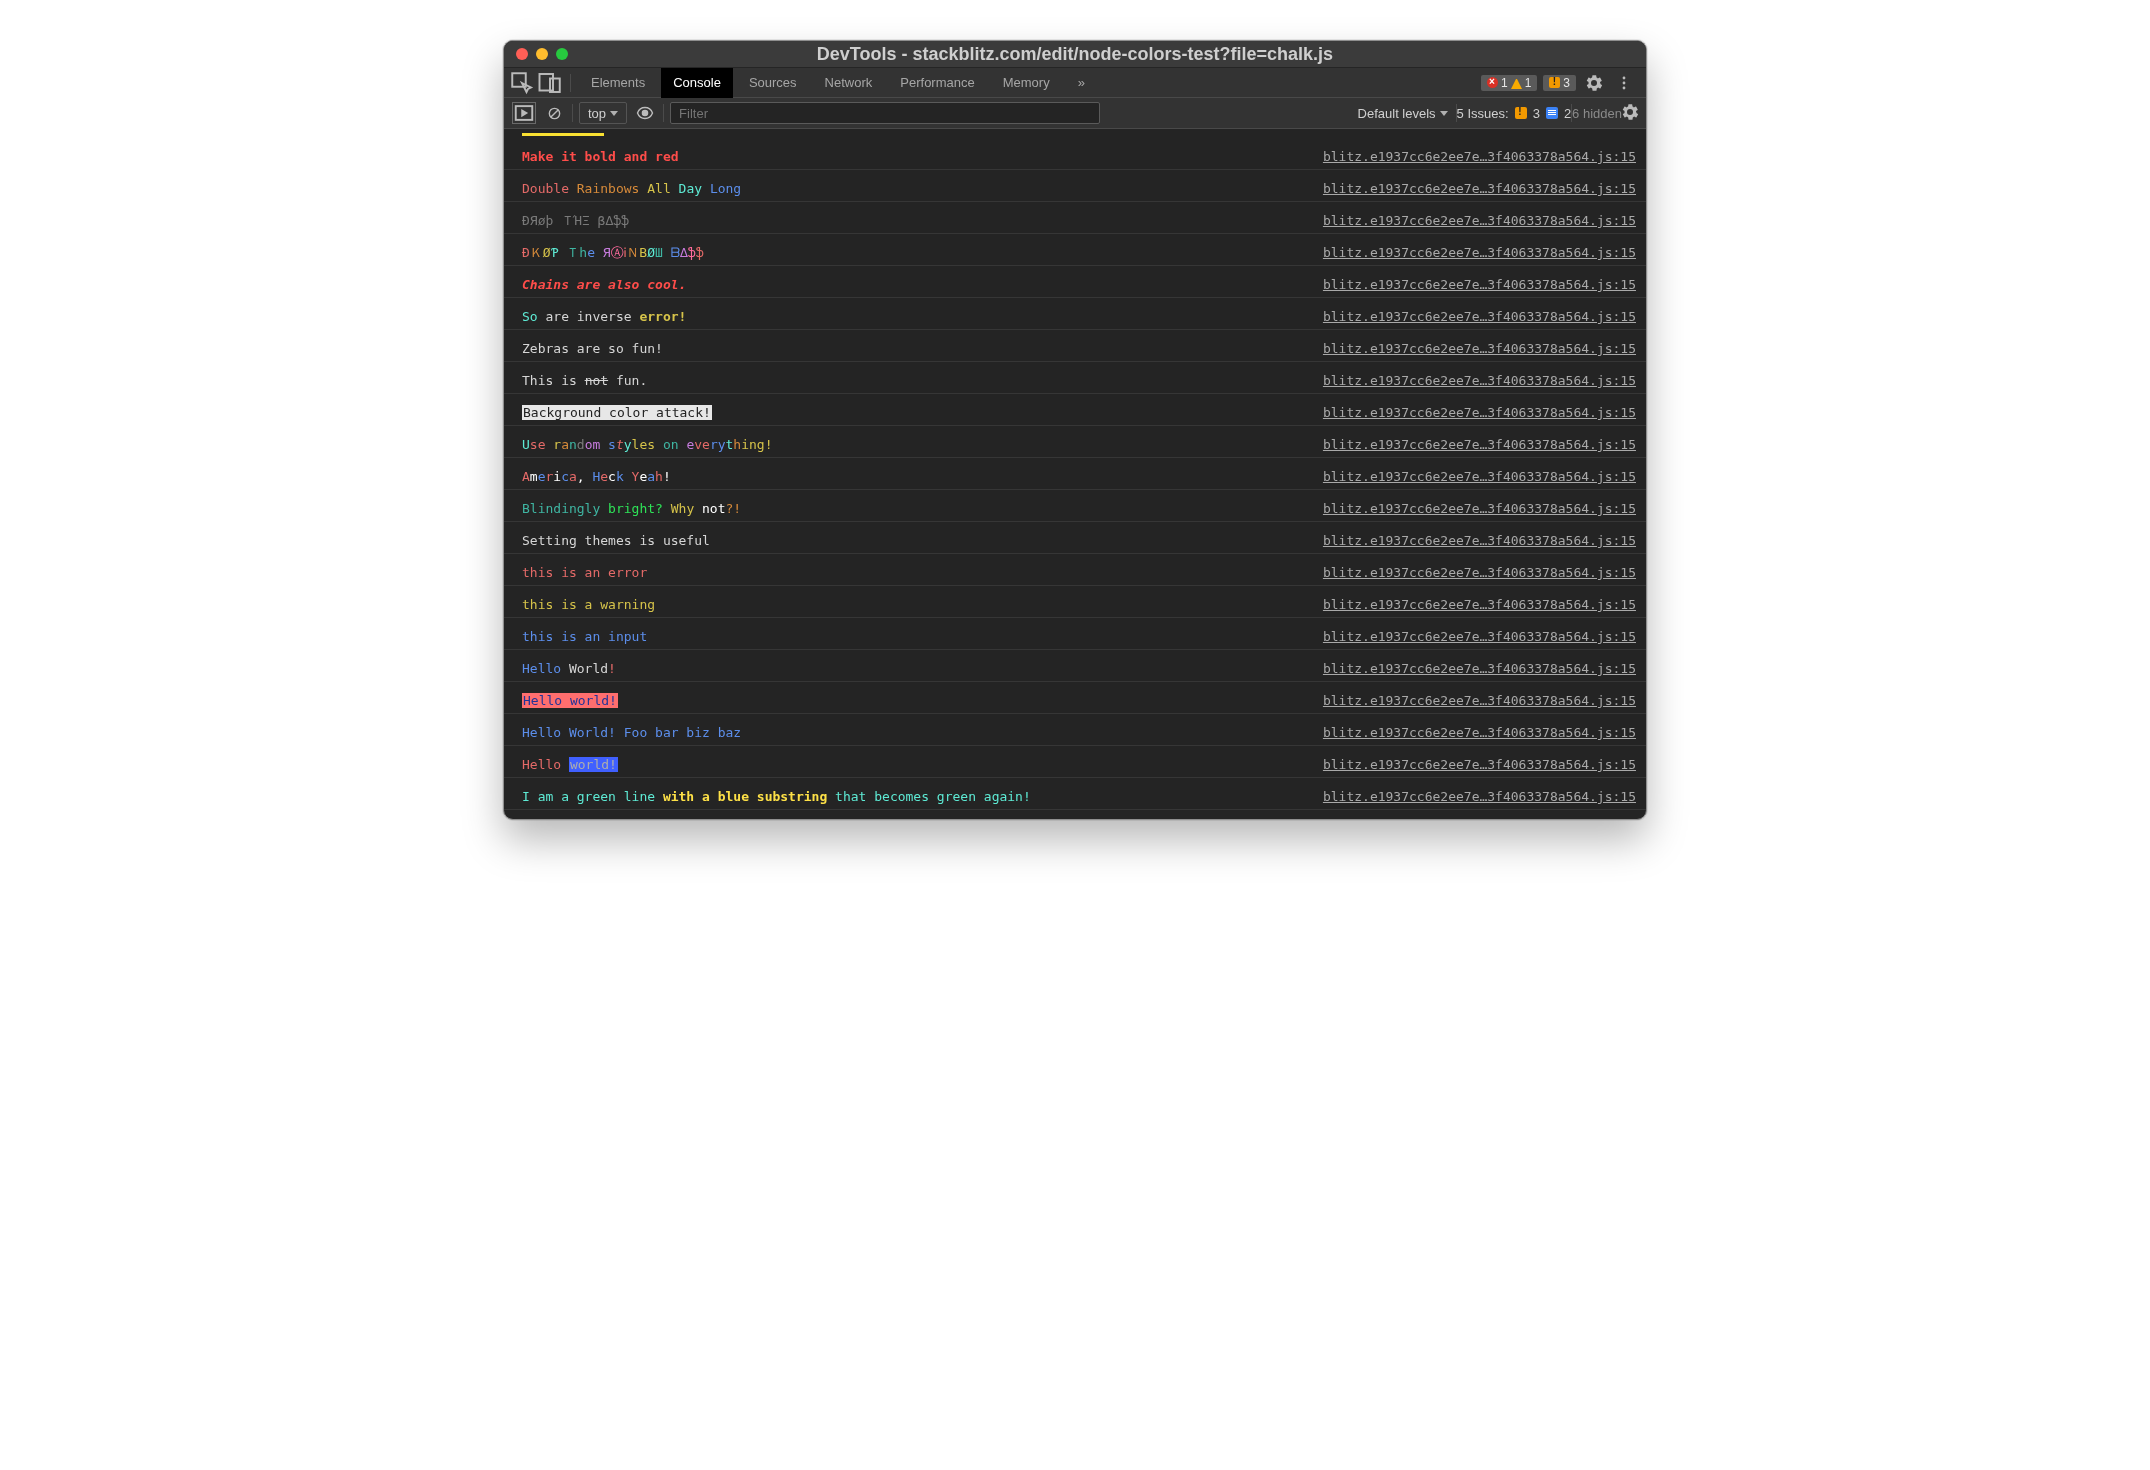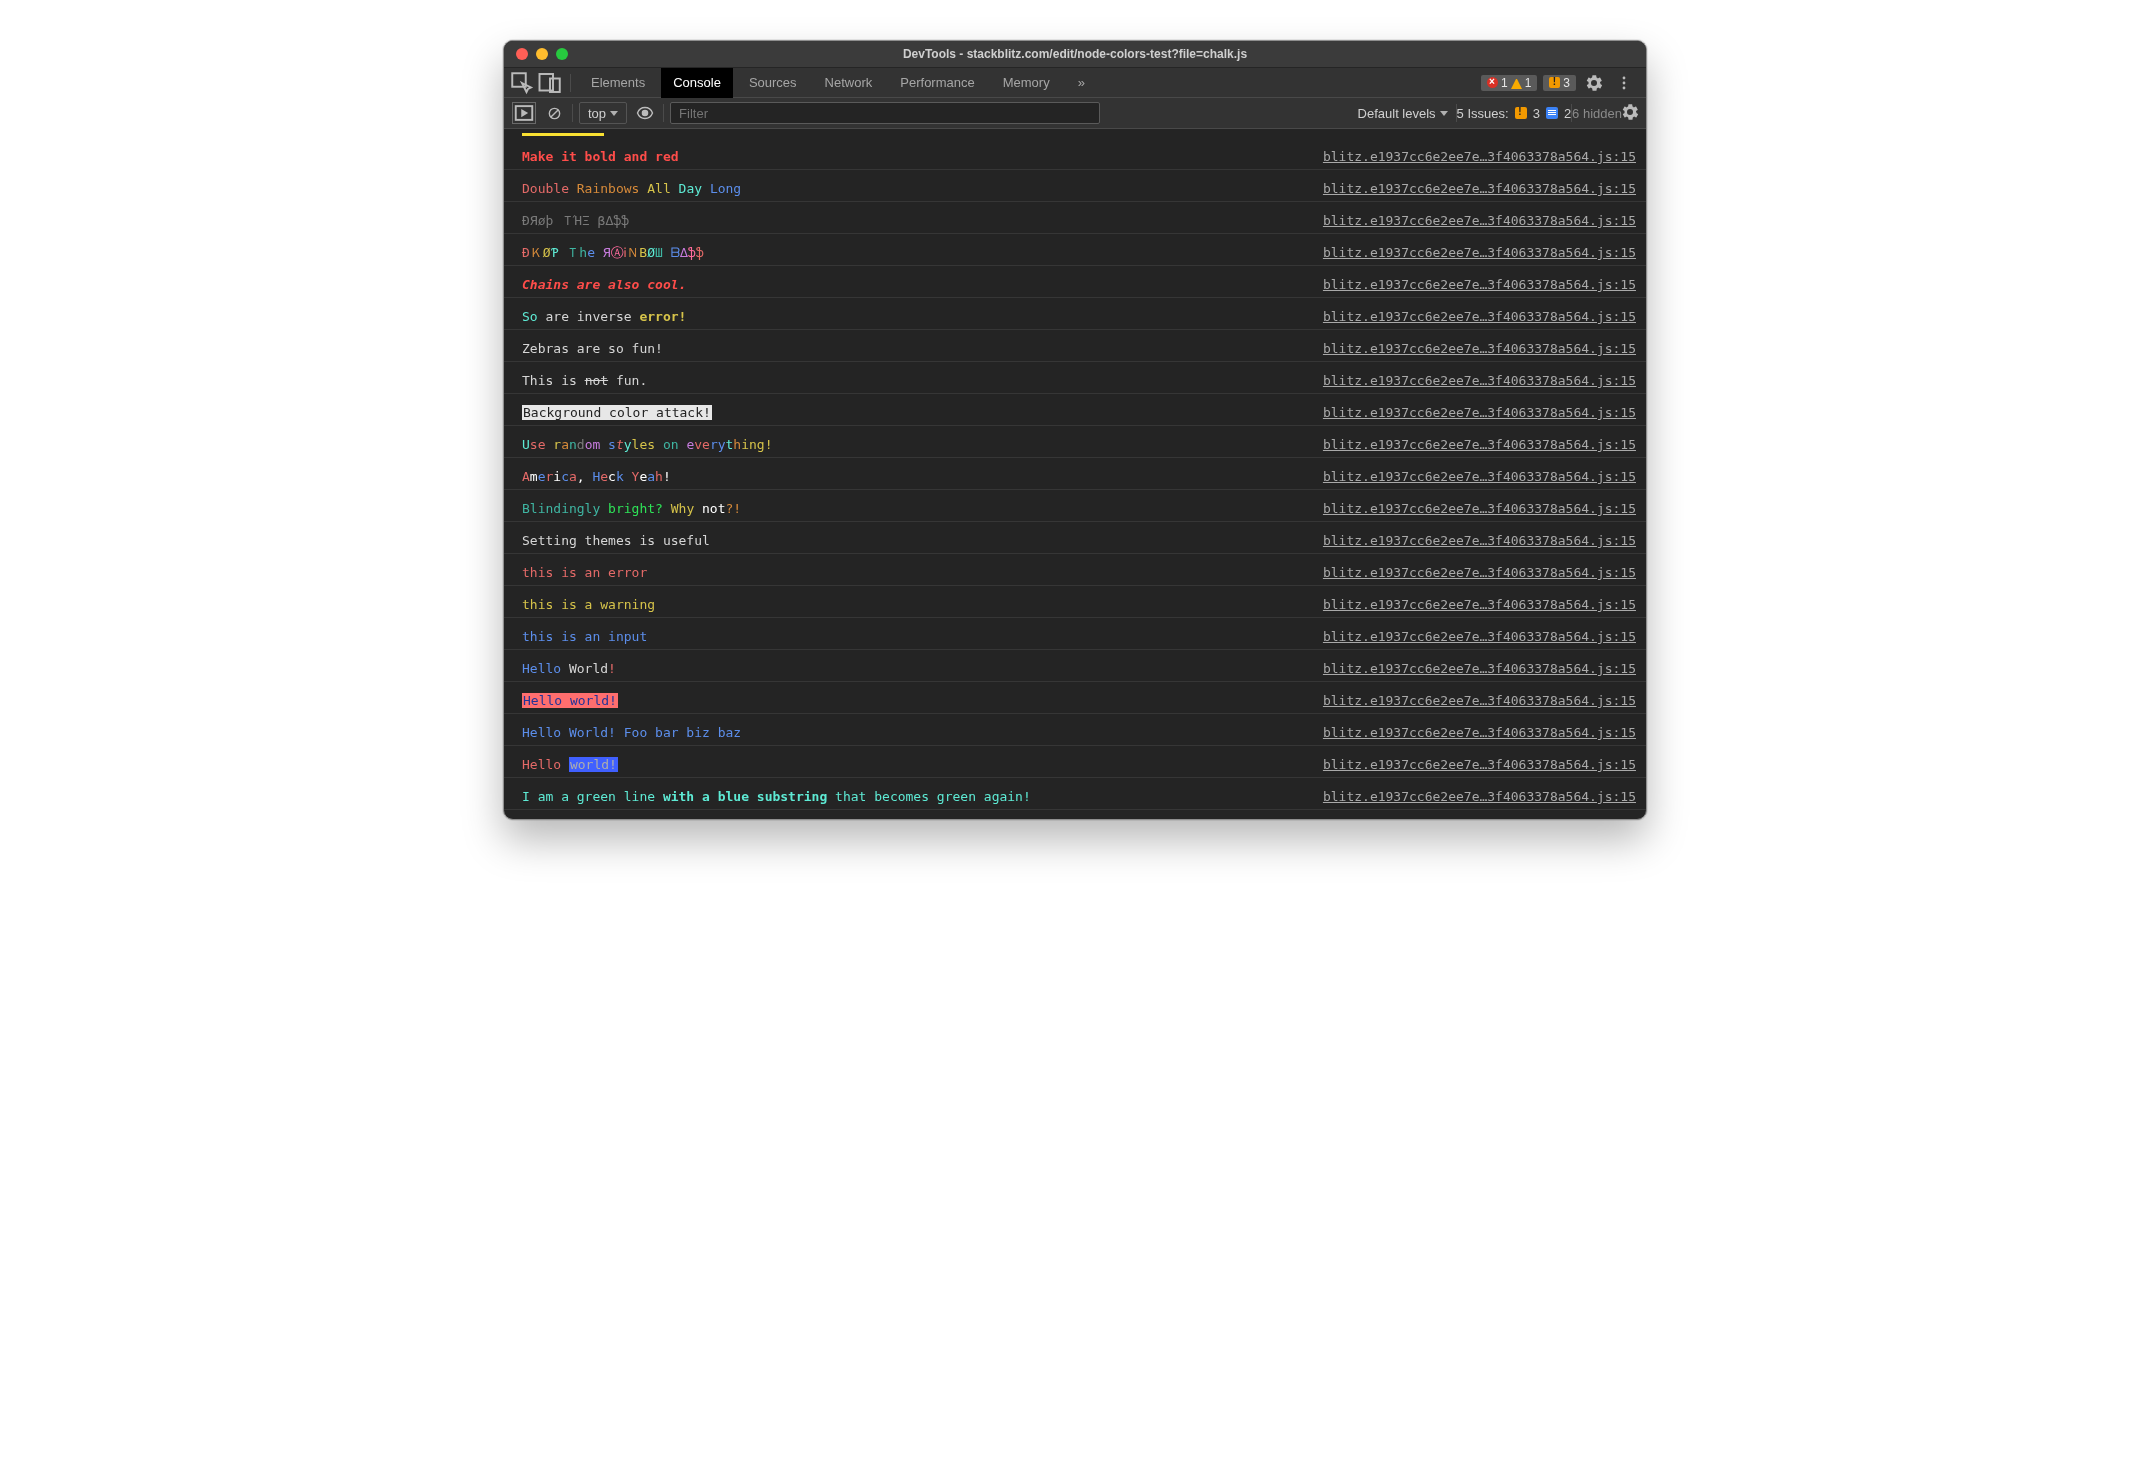--- a/index.html
+++ b/index.html
@@ -36,21 +36,21 @@
     align-items: center;
     position: relative;
   }
   .traffic { display: flex; gap: 8px; padding-left: 12px; }
   .traffic span { width: 12px; height: 12px; border-radius: 50%; display: block; }
   .tl-close{background:#ff5f56;}
   .tl-min  {background:#ffbd2e;}
   .tl-max  {background:#27c93f;}
   .title-text {
     position:absolute; left:0; right:0; text-align:center;
-    font-size:12px; font-weight:600; color:#cfcfcf;
+    font-size:18px; font-weight:600; color:#cfcfcf;
     pointer-events:none;
   }
 
   
   .tabbar {
     height: 30px;
     background: #333333;
     border-bottom: 1px solid #494949;
     display: flex;
     align-items: center;
@@ -137,21 +137,21 @@
   }
   .row .msg{flex:1 1 auto; overflow:hidden;margin-top:7px;}
   .row .src{
     flex:0 0 auto; margin-left:auto; padding-left:12px;
     color:#a9a9a9; text-decoration:underline; white-space:nowrap;
   }
 
   
   .c-red{color:#e46a68;} .c-red-br{color:#ff4d4a;} .c-orange{color:#d68a3a;}
   .c-yellow{color:#d6c34a;} .c-green{color:#5eead4;} .c-green-br{color:#2ee257;}
-  .c-cyan{color:#3fb5a2;} .c-blue{color:#5c8eeb;} .c-blue-br{color:#5eead4;}
+  .c-cyan{color:#3fb5a2;} .c-blue{color:#5c8eeb;} .c-blue-br{color:#fde047;}
   .c-mag{color:#c77cde;} .c-pink{color:#ff6b9d;} .c-white{color:#fff;}
   .c-grey{color:#7a7a7a;}
   .bold{font-weight:700;} .ital{font-style:italic;}
   .under{} .strike{text-decoration:line-through;}
   .bg-white{background:#e7e7e7;color:#222;padding:0 1px;}
   .bg-coral{background:#ff6e6e;color:#223399;padding:0 1px;}
   .bg-blue{background:#4060ff;color:#adadad;padding:0 1px;}
 </style>
 </head>
 <body>

